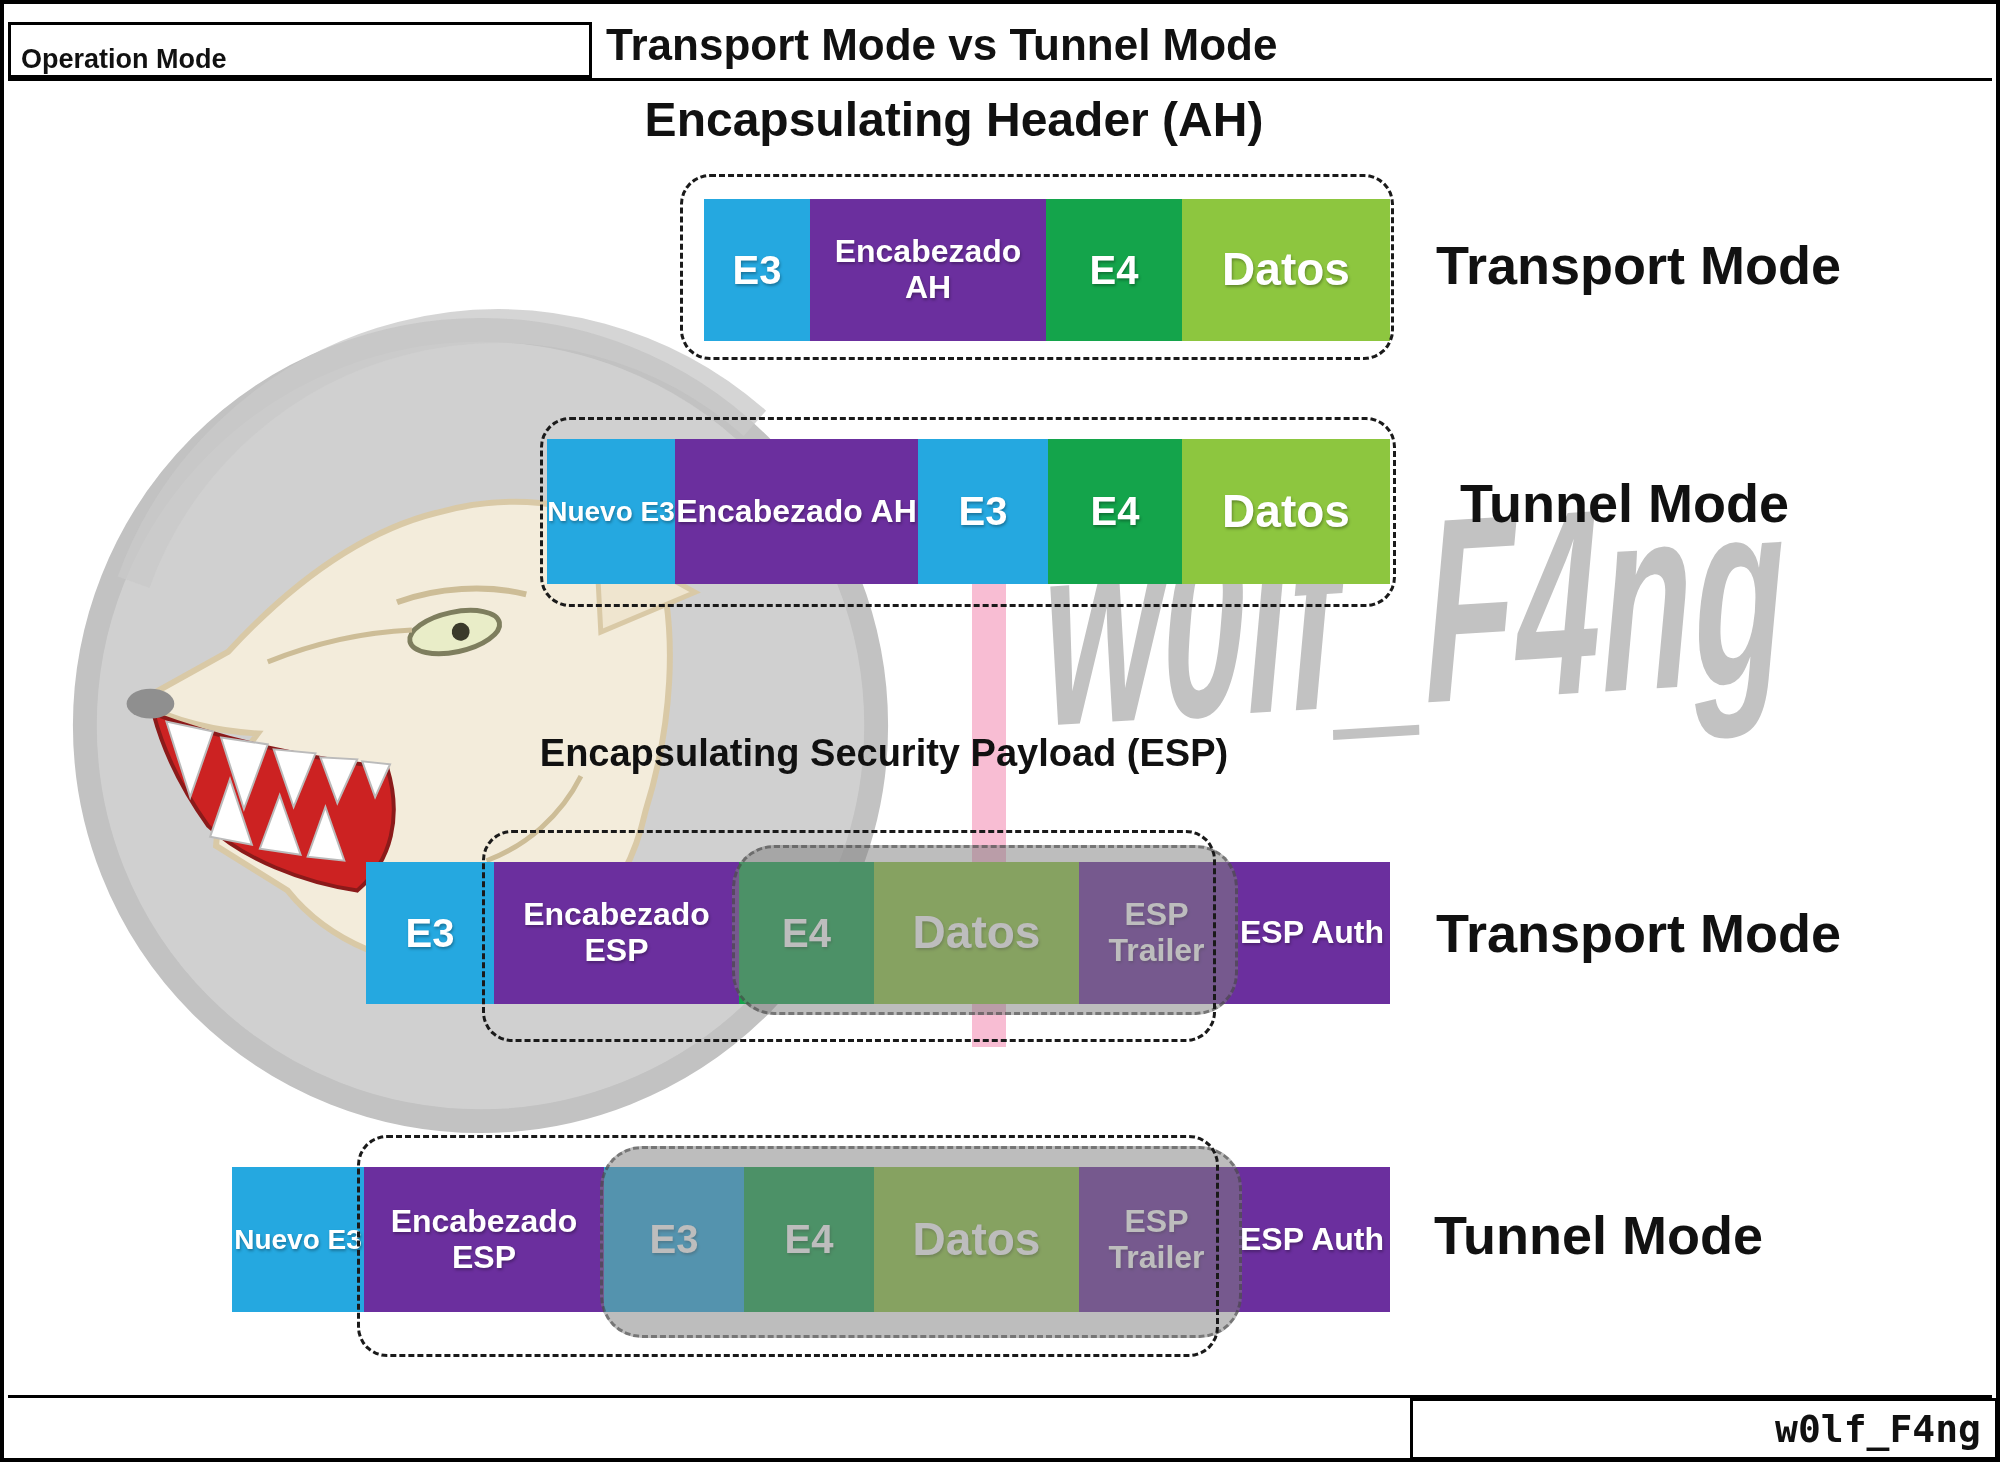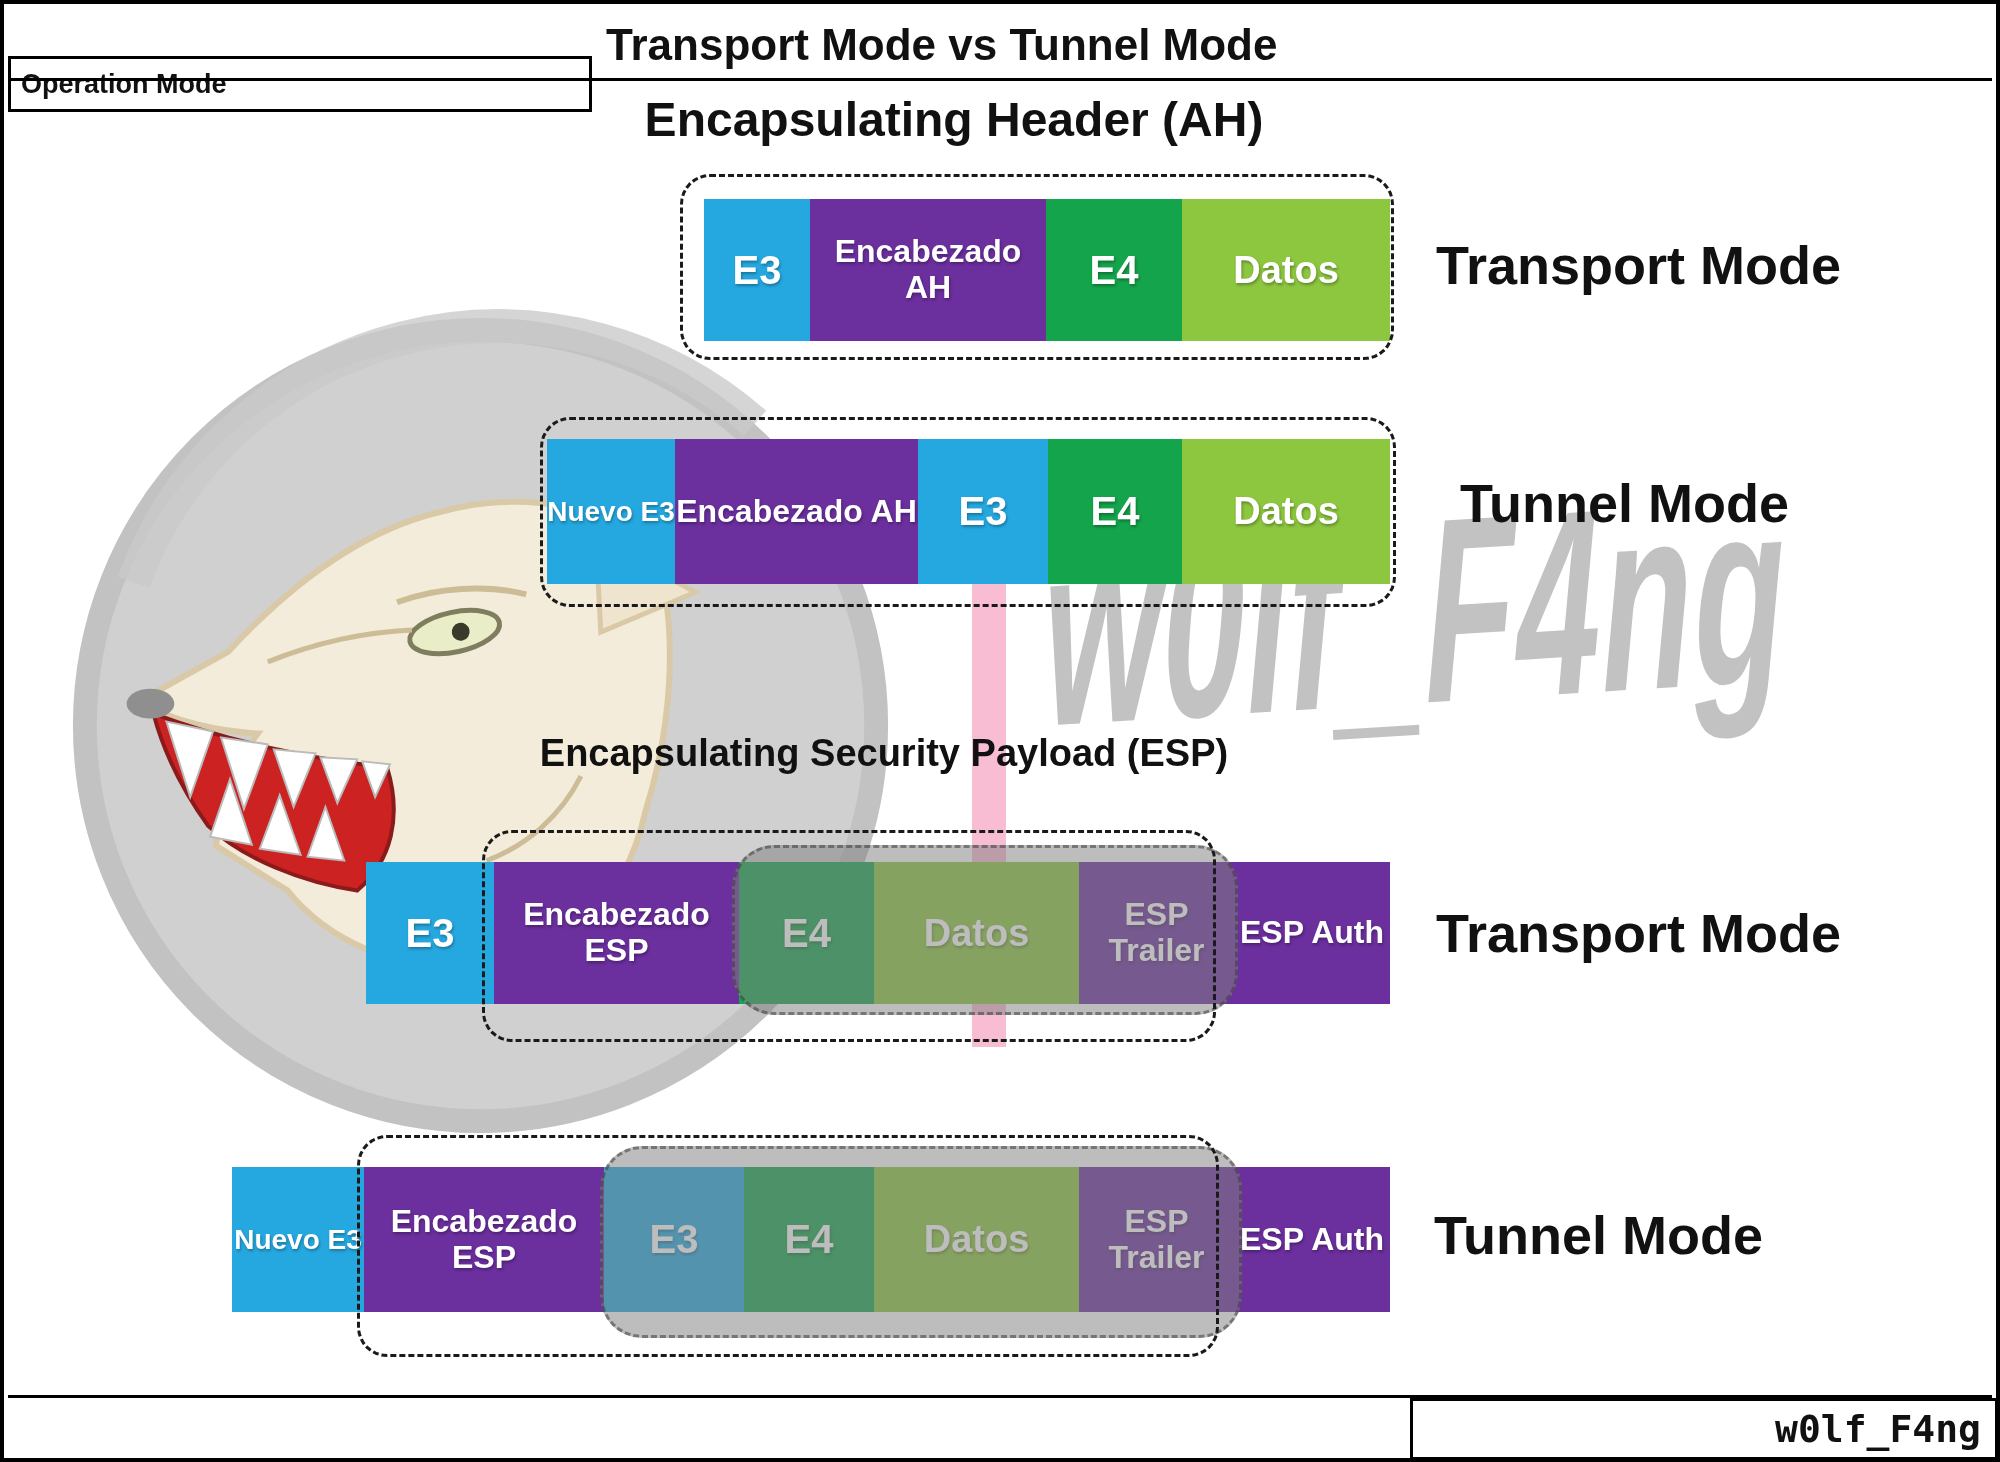--- a/index.html
+++ b/index.html
@@ -3,39 +3,39 @@
 <meta charset="utf-8">
 <style>
   html,body{margin:0;padding:0;background:#fff;}
   .page{
     position:relative;width:2000px;height:1462px;box-sizing:border-box;
     border:4px solid #000;background:#fff;overflow:hidden;
     font-family:"Liberation Sans",sans-serif;color:#111;
   }
   
   .op-box{position:absolute;left:4px;top:18px;width:584px;height:56px;box-sizing:border-box;
-    border:3px solid #000;display:flex;align-items:center;padding-left:10px;z-index:5;background:#fff;margin-top:34px;}
+    border:3px solid #000;display:flex;align-items:flex-end;padding-left:10px;z-index:5;background:#fff;}
   .op-box span{font-size:27px;font-weight:700;}
   .page-title{position:absolute;left:602px;top:16px;font-size:44px;font-weight:800;z-index:5;}
   .header-line{position:absolute;left:4px;right:4px;top:74px;height:3px;background:#000;z-index:5;}
   
   .sec-title{position:absolute;text-align:center;font-weight:800;z-index:4;}
   .ah-title{left:0;top:88px;width:1900px;font-size:48px;}
   .esp-title{left:0;top:728px;width:1760px;font-size:38px;}
   
   .mode-label{position:absolute;font-size:54px;font-weight:800;z-index:4;white-space:nowrap;}
   
   .blk{position:absolute;box-sizing:border-box;display:flex;align-items:center;justify-content:center;
     color:#fff;font-weight:700;text-align:center;line-height:1.12;padding:0 0;z-index:2;
     text-shadow:1px 2px 3px rgba(0,0,0,.30);}
   .c-e3{background:var(--e3-blue,#25a8e0);}
   .c-hdr{background:var(--ipsec-purple,#6b2f9e);}
   .c-e4{background:var(--e4-green,#14a44b);}
   .c-datos{background:var(--datos-green,#8dc63f);}
-  .fs40{font-size:40px;} .fs38{font-size:38px;} .fs32{font-size:32px;} .fs28{font-size:28px;}
+  .fs40{font-size:40px;} .fs38{font-size:46px;} .fs32{font-size:32px;} .fs28{font-size:28px;}
   
   .dashed{position:absolute;box-sizing:border-box;border:3px dashed #1a1a1a;border-radius:30px;z-index:4;}
   .overlay{position:absolute;box-sizing:border-box;background:rgba(128,128,128,.52);
     border:3px dashed rgba(60,60,60,.55);border-radius:42px;z-index:3;}
   
   .pink-bar{position:absolute;left:968px;top:578px;width:34px;height:465px;
     background:var(--connector-pink,#f7b6ce);opacity:.9;z-index:1;}
   
   .wolf-mark{position:absolute;left:55px;top:300px;width:845px;height:845px;z-index:0;}
   .graffiti{position:absolute;left:1040px;top:545px;z-index:1;font-size:150px;font-weight:700;

